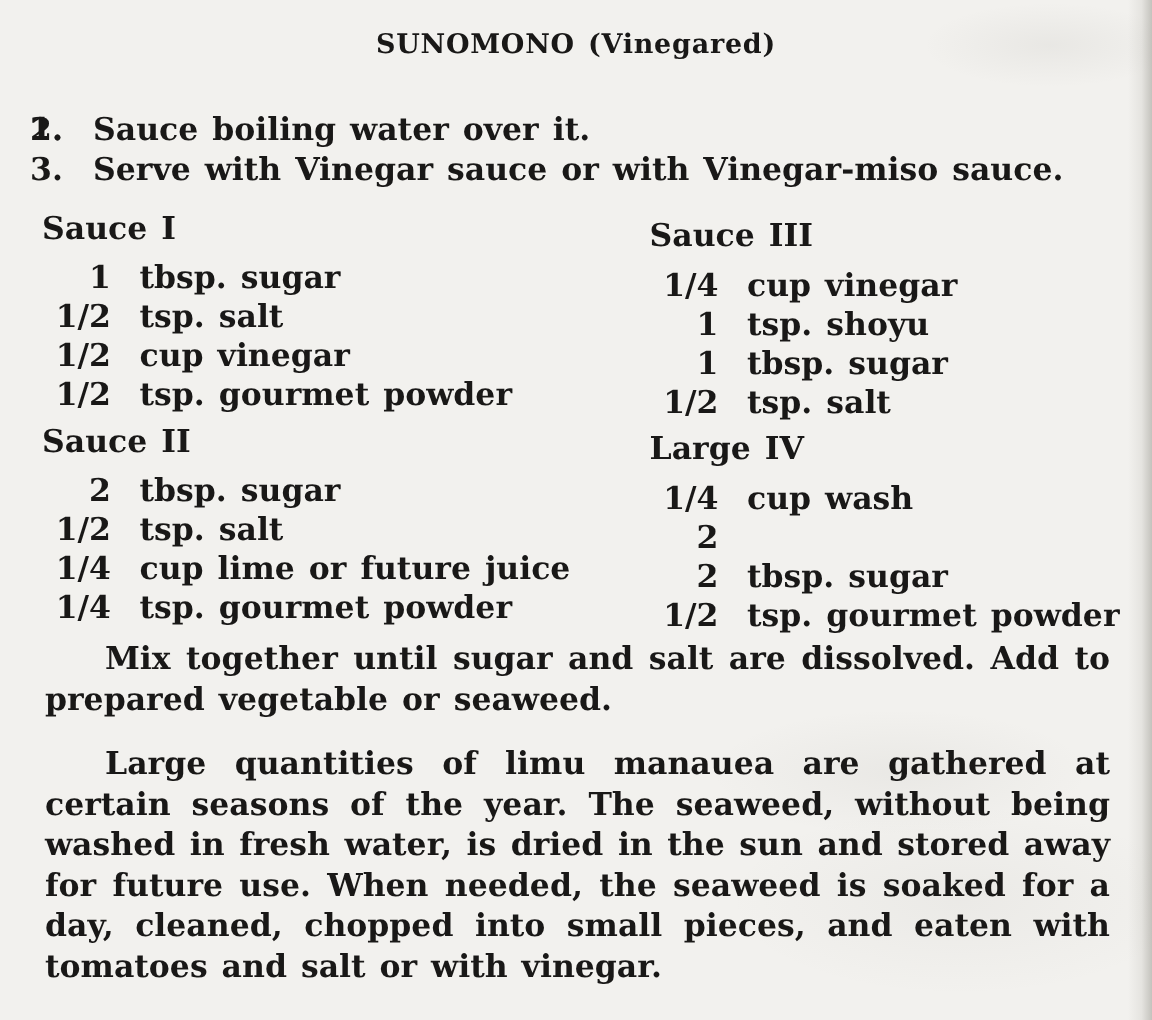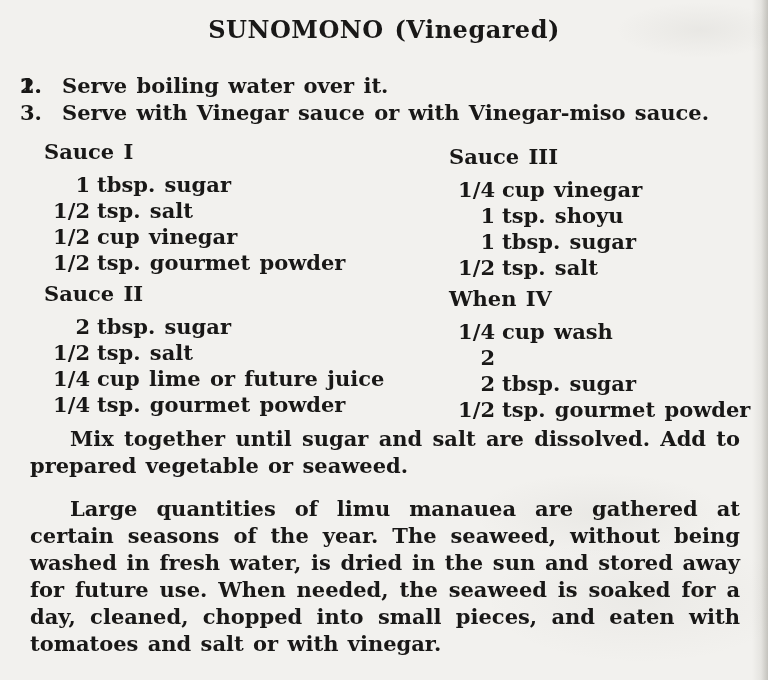--- a/index.html
+++ b/index.html
@@ -25,42 +25,42 @@
     background:
       linear-gradient(270deg, rgba(150,148,140,0.50) 0px, rgba(170,168,160,0.18) 7px, rgba(170,168,160,0) 16px),
       radial-gradient(ellipse 180px 60px at 600px 515px, rgba(120,118,110,0.07), rgba(120,118,110,0) 70%),
       radial-gradient(ellipse 220px 90px at 640px 600px, rgba(120,118,110,0.06), rgba(120,118,110,0) 70%),
       radial-gradient(ellipse 120px 40px at 700px 30px, rgba(120,118,110,0.08), rgba(120,118,110,0) 70%),
       #f2f1ee;
   }
   .title {
     padding-top: 16px;
     text-align: center;
-    font-size: 24px;
+    font-size: 18px;
     letter-spacing: 0.5px;
   }
   .steps {
     margin-top: 29px;
   }
   .step {
     position: relative;
     padding-left: 62px;
     padding-right: 26px;
     text-align: justify;
   }
   .step-num {
     position: absolute;
     left: 20px;
     top: 0;
   }
   .sauces {
     display: grid;
     grid-template-columns: 405px auto;
     margin-top: 12px;
-    padding-left: 44px;
+    padding-left: 28px;
     padding-right: 10px;
   }
   .sauce-name {
     margin-bottom: 7px;
   }
   .sauce + .sauce {
     margin-top: 4px;
   }
   .col-right {
     margin-top: 5px;
@@ -68,21 +68,21 @@
   .ing-line {
     display: flex;
     line-height: 26px;
   }
   .ing-qty {
     min-width: 46px;
     text-align: right;
     flex: none;
   }
   .ing-item {
-    margin-left: 7px;
+    margin-left: 19px;
   }
   .para {
     margin: 0 28px 0 30px;
     text-align: justify;
     text-indent: 40px;
   }
   .para-mix {
     margin-top: 2px;
   }
   .para-limu {
@@ -95,21 +95,21 @@
 <div class="page">
 
   <div class="title">SUNOMONO (Vinegared)</div>
 
   <div class="steps">
     <div class="step">
       <span class="step-num">1.</span>
     </div>
     <div class="step">
       <span class="step-num">2.</span>
-      <span>Serve boiling water over it.</span>
+      <span>Sauce boiling water over it.</span>
     </div>
     <div class="step">
       <span class="step-num">3.</span>
       <span>Serve with Vinegar sauce or with Vinegar-miso sauce.</span>
     </div>
   </div>
 
   <div class="sauces">
 
     <div class="col-left">
@@ -172,21 +172,21 @@
           <span class="ing-qty">1</span>
           <span class="ing-item">tbsp. sugar</span>
         </div>
         <div class="ing-line">
           <span class="ing-qty">1/2</span>
           <span class="ing-item">tsp. salt</span>
         </div>
       </div>
 
       <div class="sauce">
-        <div class="sauce-name">When IV</div>
+        <div class="sauce-name">Large IV</div>
         <div class="ing-line">
           <span class="ing-qty">1/4</span>
           <span class="ing-item">cup wash</span>
         </div>
         <div class="ing-line">
           <span class="ing-qty">2</span>
         </div>
         <div class="ing-line">
           <span class="ing-qty">2</span>
           <span class="ing-item">tbsp. sugar</span>

